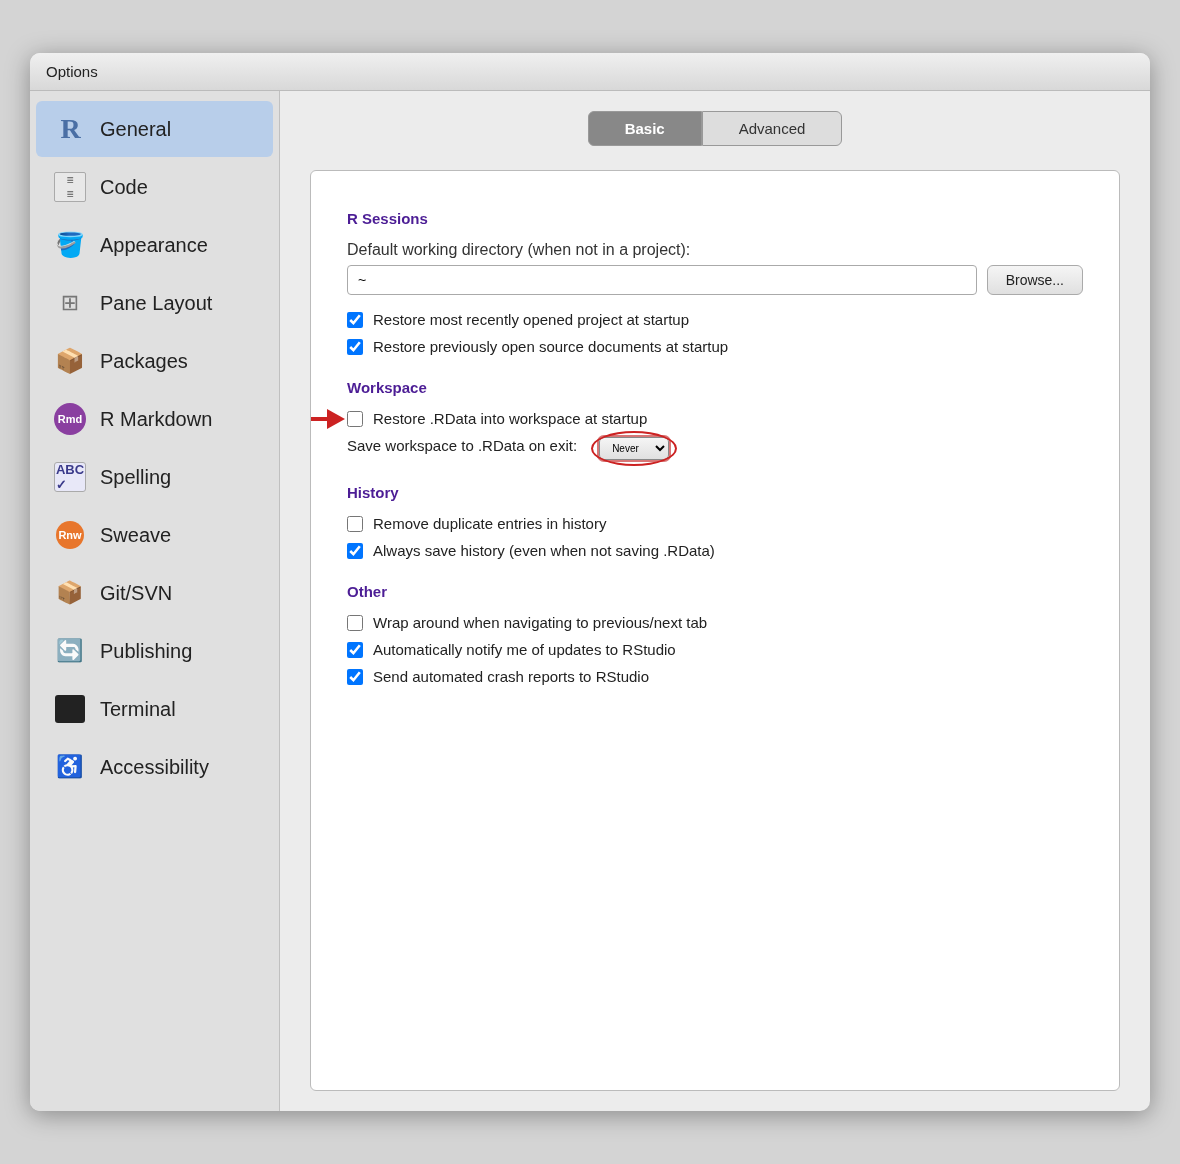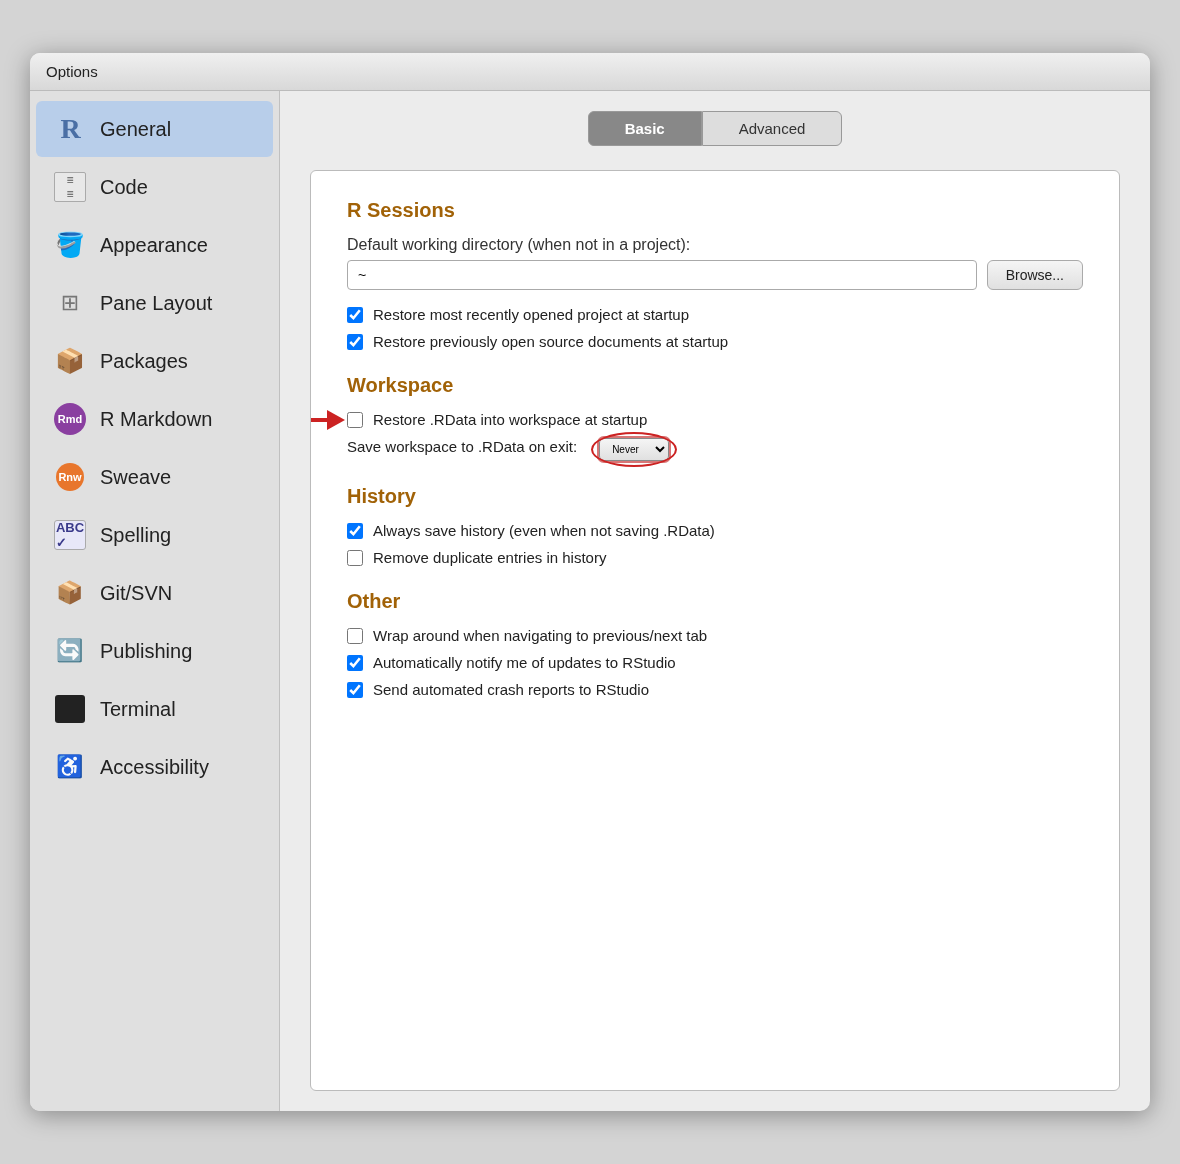--- a/index.html
+++ b/index.html
@@ -102,24 +102,25 @@
     
     .settings-box {
       background: #fff;
       border: 1px solid #bbb;
       border-radius: 6px;
       padding: 28px 36px;
       flex: 1;
       overflow-y: auto;
     }
     .section-title {
-      font-size: 20px;
+      font-size: 15px;
       font-weight: 700;
       margin-bottom: 14px;
-      color: #a16207;
+      color: #4c1d95;
+      margin-top: 11px;
     }
     .section {
       margin-bottom: 24px;
     }
     .field-label {
       font-size: 16px;
       color: #333;
       margin-bottom: 6px;
     }
     .dir-row {
@@ -370,30 +371,30 @@
 
       <div class="sidebar-item">
         <div class="sidebar-icon">
           <div class="icon-rmd">Rmd</div>
         </div>
         <span class="sidebar-label">R Markdown</span>
       </div>
 
       <div class="sidebar-item">
         <div class="sidebar-icon">
+          <div class="icon-spelling">ABC<br>✓</div>
+        </div>
+        <span class="sidebar-label">Spelling</span>
+      </div>
+
+      <div class="sidebar-item">
+        <div class="sidebar-icon">
           <div class="icon-sweave">Rnw</div>
         </div>
         <span class="sidebar-label">Sweave</span>
-      </div>
-
-      <div class="sidebar-item">
-        <div class="sidebar-icon">
-          <div class="icon-spelling">ABC<br>✓</div>
-        </div>
-        <span class="sidebar-label">Spelling</span>
       </div>
 
       <div class="sidebar-item">
         <div class="sidebar-icon">
           <span class="icon-git">📦</span>
         </div>
         <span class="sidebar-label">Git/SVN</span>
       </div>
 
       <div class="sidebar-item">
@@ -468,27 +469,27 @@
                 <option value="Never" selected="">Never</option>
                 <option value="Ask">Ask</option>
               </select>
             </div>
           </div>
         </div>
 
         <div class="section">
           <div class="section-title">History</div>
           <div class="checkbox-row">
+            <input type="checkbox" style="">
+            <span>Remove duplicate entries in history</span>
+          </div>
+          <div class="checkbox-row">
             <input type="checkbox" checked="" style="">
             <span>Always save history (even when not saving .RData)</span>
           </div>
-          <div class="checkbox-row">
-            <input type="checkbox" style="">
-            <span>Remove duplicate entries in history</span>
-          </div>
         </div>
 
         <div class="section">
           <div class="section-title">Other</div>
           <div class="checkbox-row">
             <input type="checkbox" style="">
             <span>Wrap around when navigating to previous/next tab</span>
           </div>
           <div class="checkbox-row">
             <input type="checkbox" checked="" style="">

